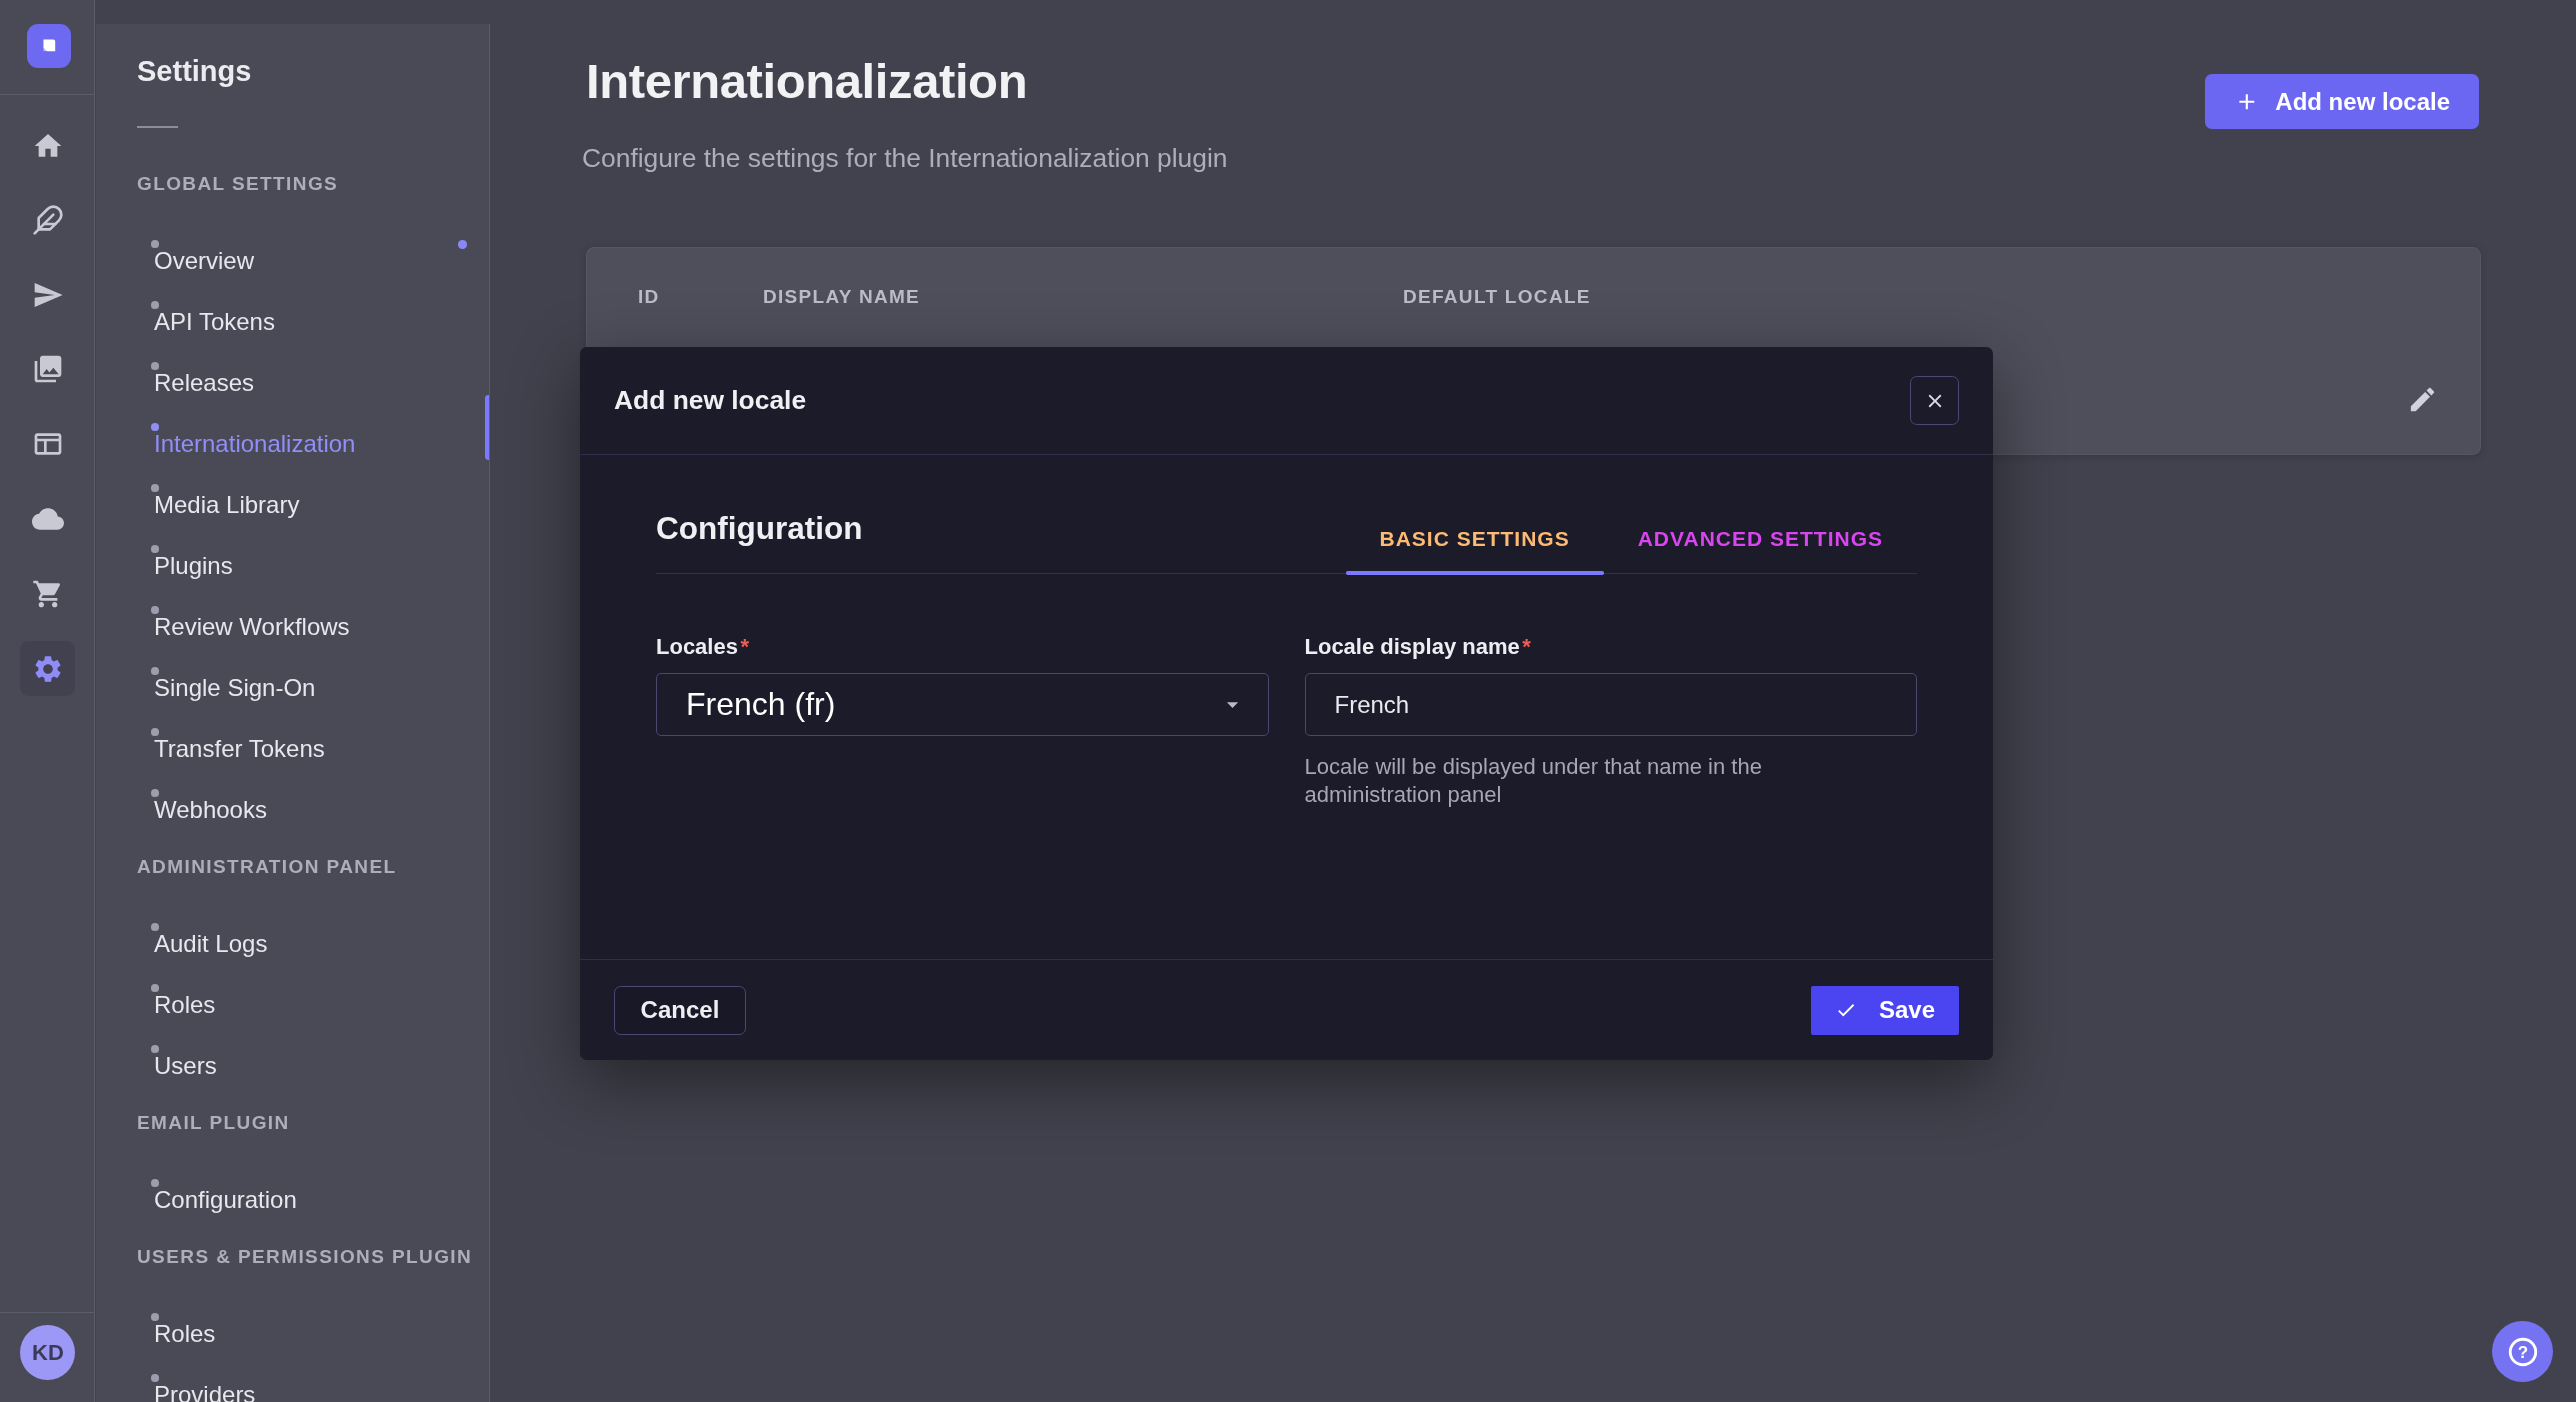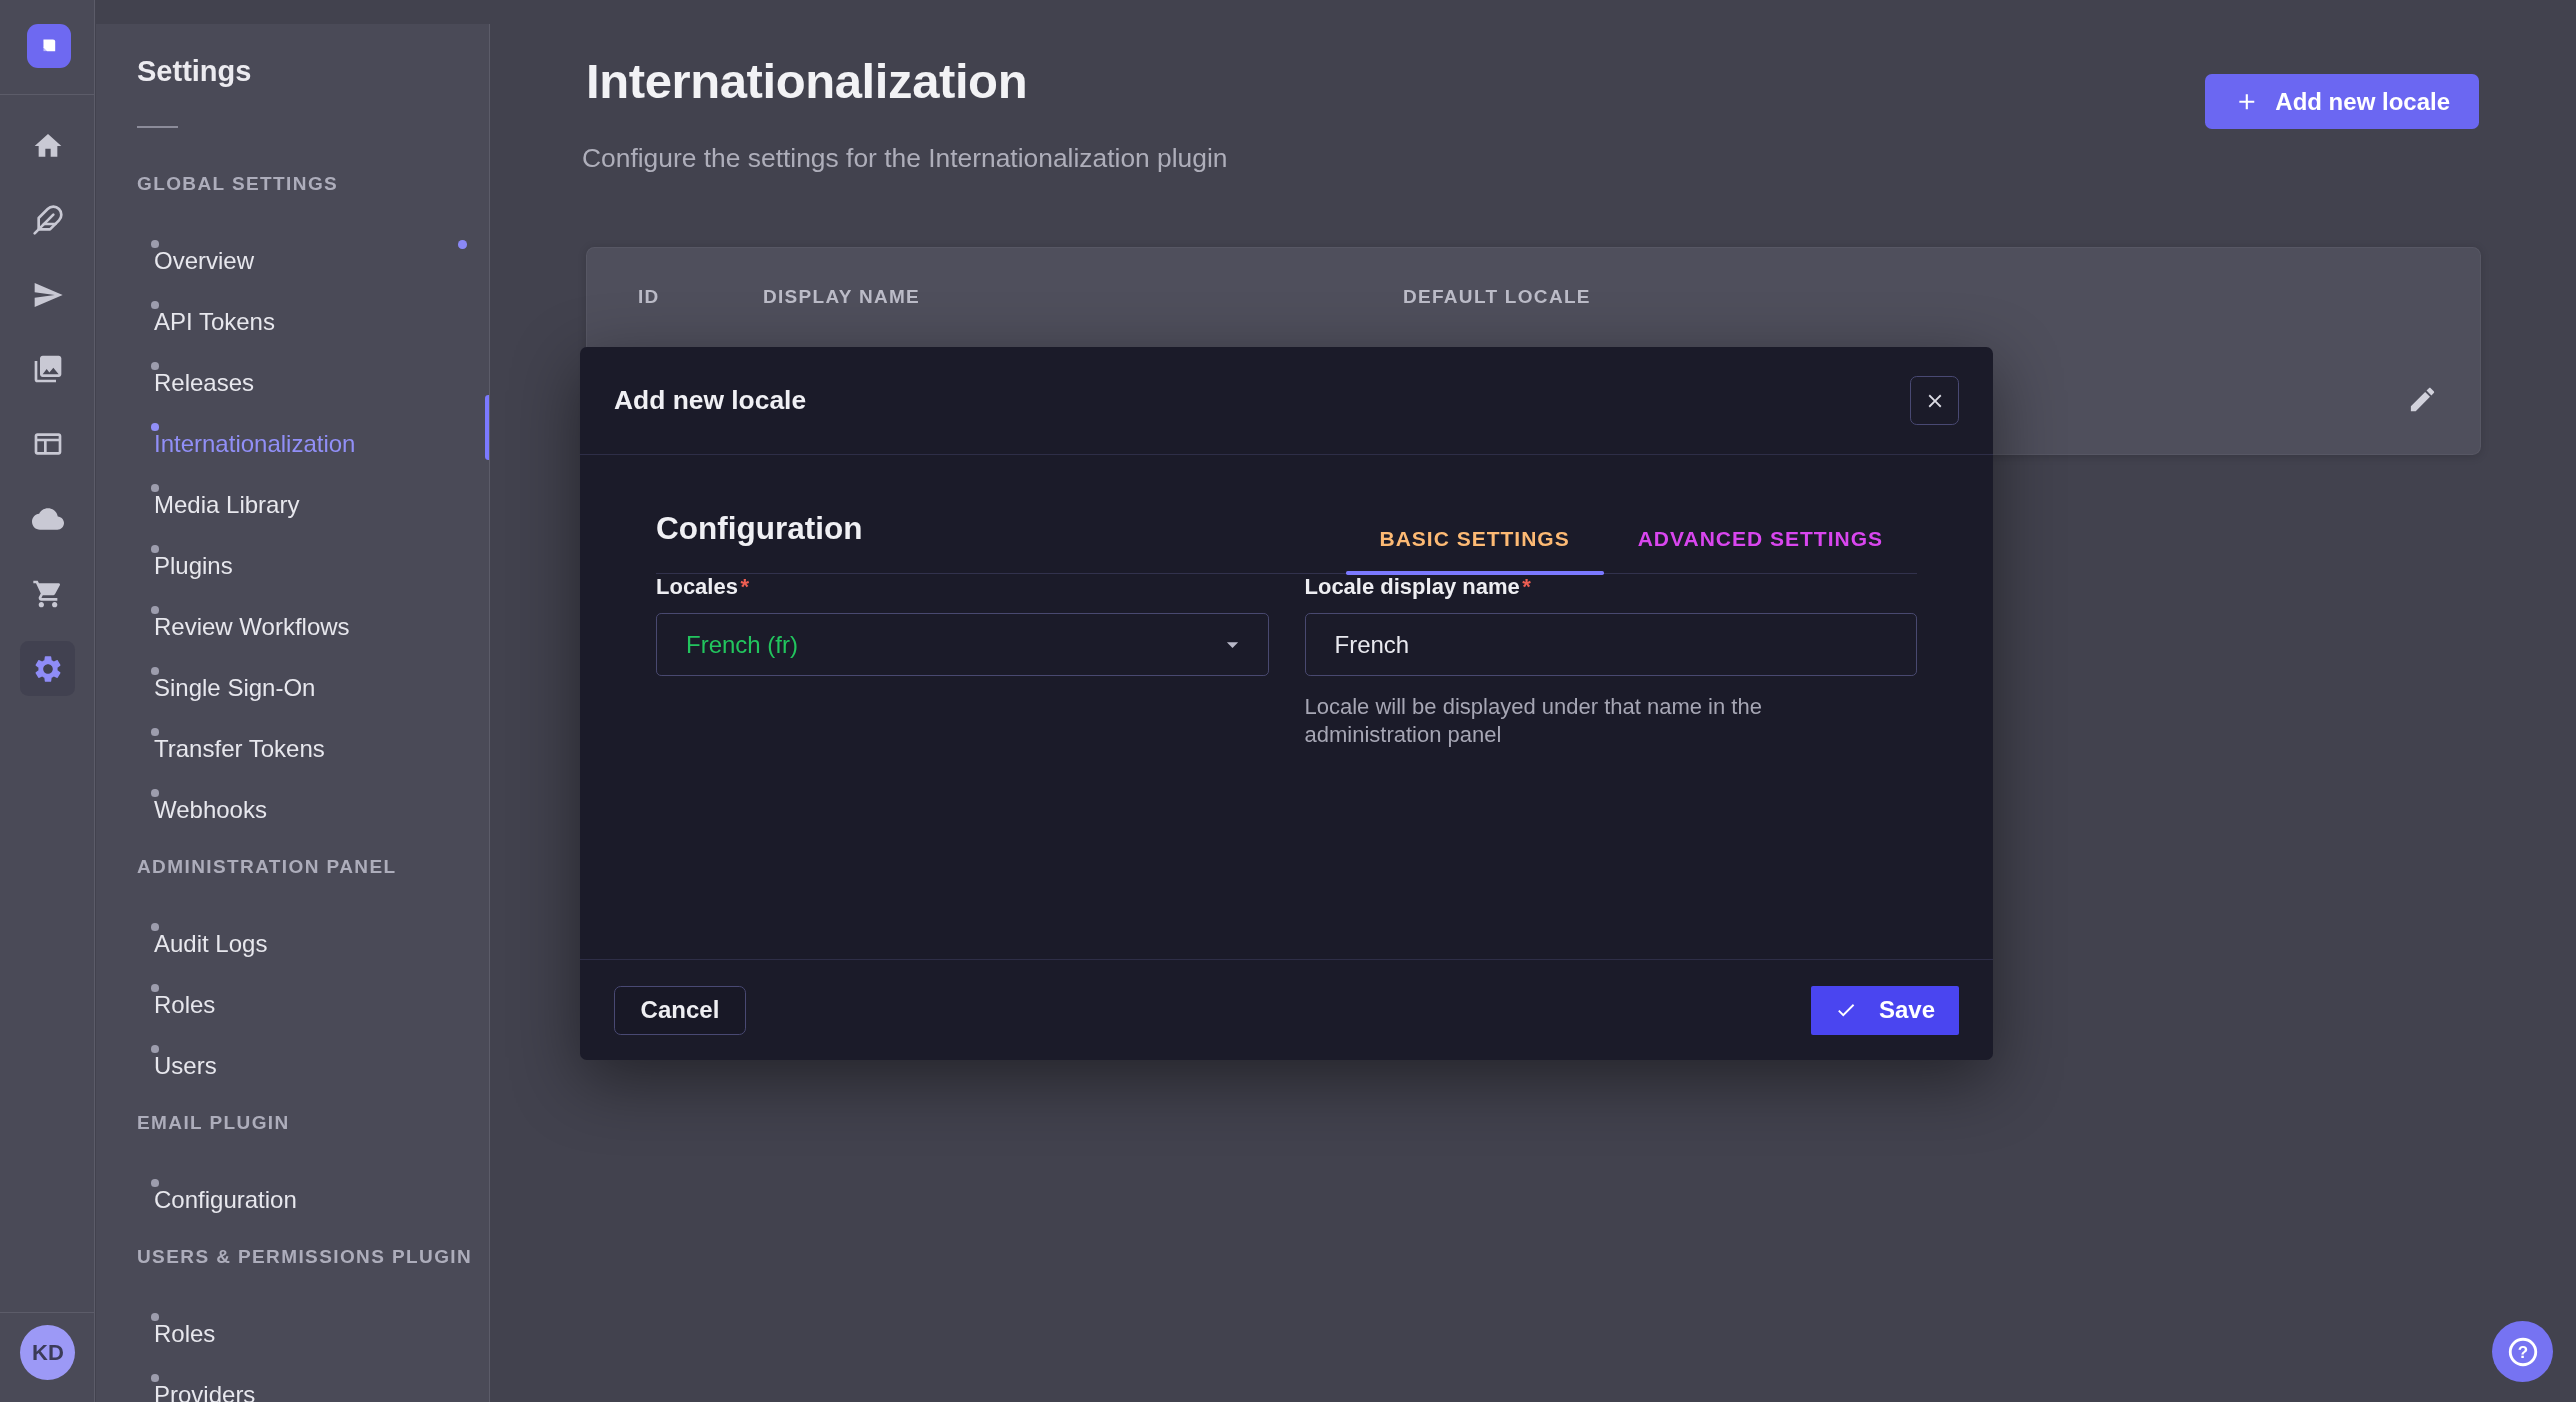--- a/index.html
+++ b/index.html
@@ -83,27 +83,27 @@
   .m-body { flex:1; padding:0 76px; overflow:hidden; }
   .config-row { display:flex; justify-content:space-between; align-items:flex-end;
                 border-bottom:0.9px solid #32324d; padding-top:55px; }
   .config-title { font-size:31.5px; font-weight:600; color:#f0f0f4; padding-bottom:25.6px; }
   .tabs { display:flex; }
   .tab { padding:0 34px 22px; font-size:21px; font-weight:700; letter-spacing:1px;
          color:#d946ef; background:none; border:none; cursor:pointer; position:relative; }
   .tab.active { color:#fdba74;text-align:center; }
   .tab.active::after { content:""; position:absolute; left:0; right:0; bottom:-2.6px; height:4.3px;
                        background:#7b79ff; border-radius:1.7px; }
-  .fields { display:flex; gap:36px; }
+  .fields { display:flex; gap:36px; margin-top:60px; }
   .field { flex:1; }
   .f-label { font-size:22px; font-weight:600; color:#eeeef2; margin-bottom:13.6px; }
   .req { color:#ee5e52; margin-left:2.6px; }
   .selectbox { height:63px; border:0.9px solid #494970; border-radius:5.1px; background:transparent;
                display:flex; align-items:center; justify-content:space-between; padding:0 22px 0 29px; cursor:pointer; }
-  .selectbox .val { font-size:24px; color:#22c55e; }
+  .selectbox .val { font-size:32px; color:#ffffff; }
   .selectbox svg { width:27px; height:27px; fill:#b9b9c8; }
   .textinput { width:100%; height:63px; border:0.9px solid #494970; border-radius:5.1px; background:transparent;
                color:#e9e9ef; font-size:24px; padding:0 29px; outline:none; }
   .helper { margin-top:17px; font-size:22px; line-height:28px; color:#a6a6b4; max-width:579px; }
   .m-foot { height:101px; flex:0 0 101px; border-top:0.9px solid #2e2e47;
             display:flex; align-items:center; justify-content:space-between; padding:0 34px; }
   .btn-cancel { height:49px; padding:0 25.6px; background:#181826; border:0.9px solid #494973; border-radius:6.8px;
                 color:#eeeef2; font-size:24px; font-weight:600; cursor:pointer; }
   .btn-save { height:49px; padding:0 24px; background:#4a45f0; border:none; border-radius:2px;
               color:#fff; font-size:24px; font-weight:600; display:flex; align-items:center; gap:22px; cursor:pointer;text-align:right; }

